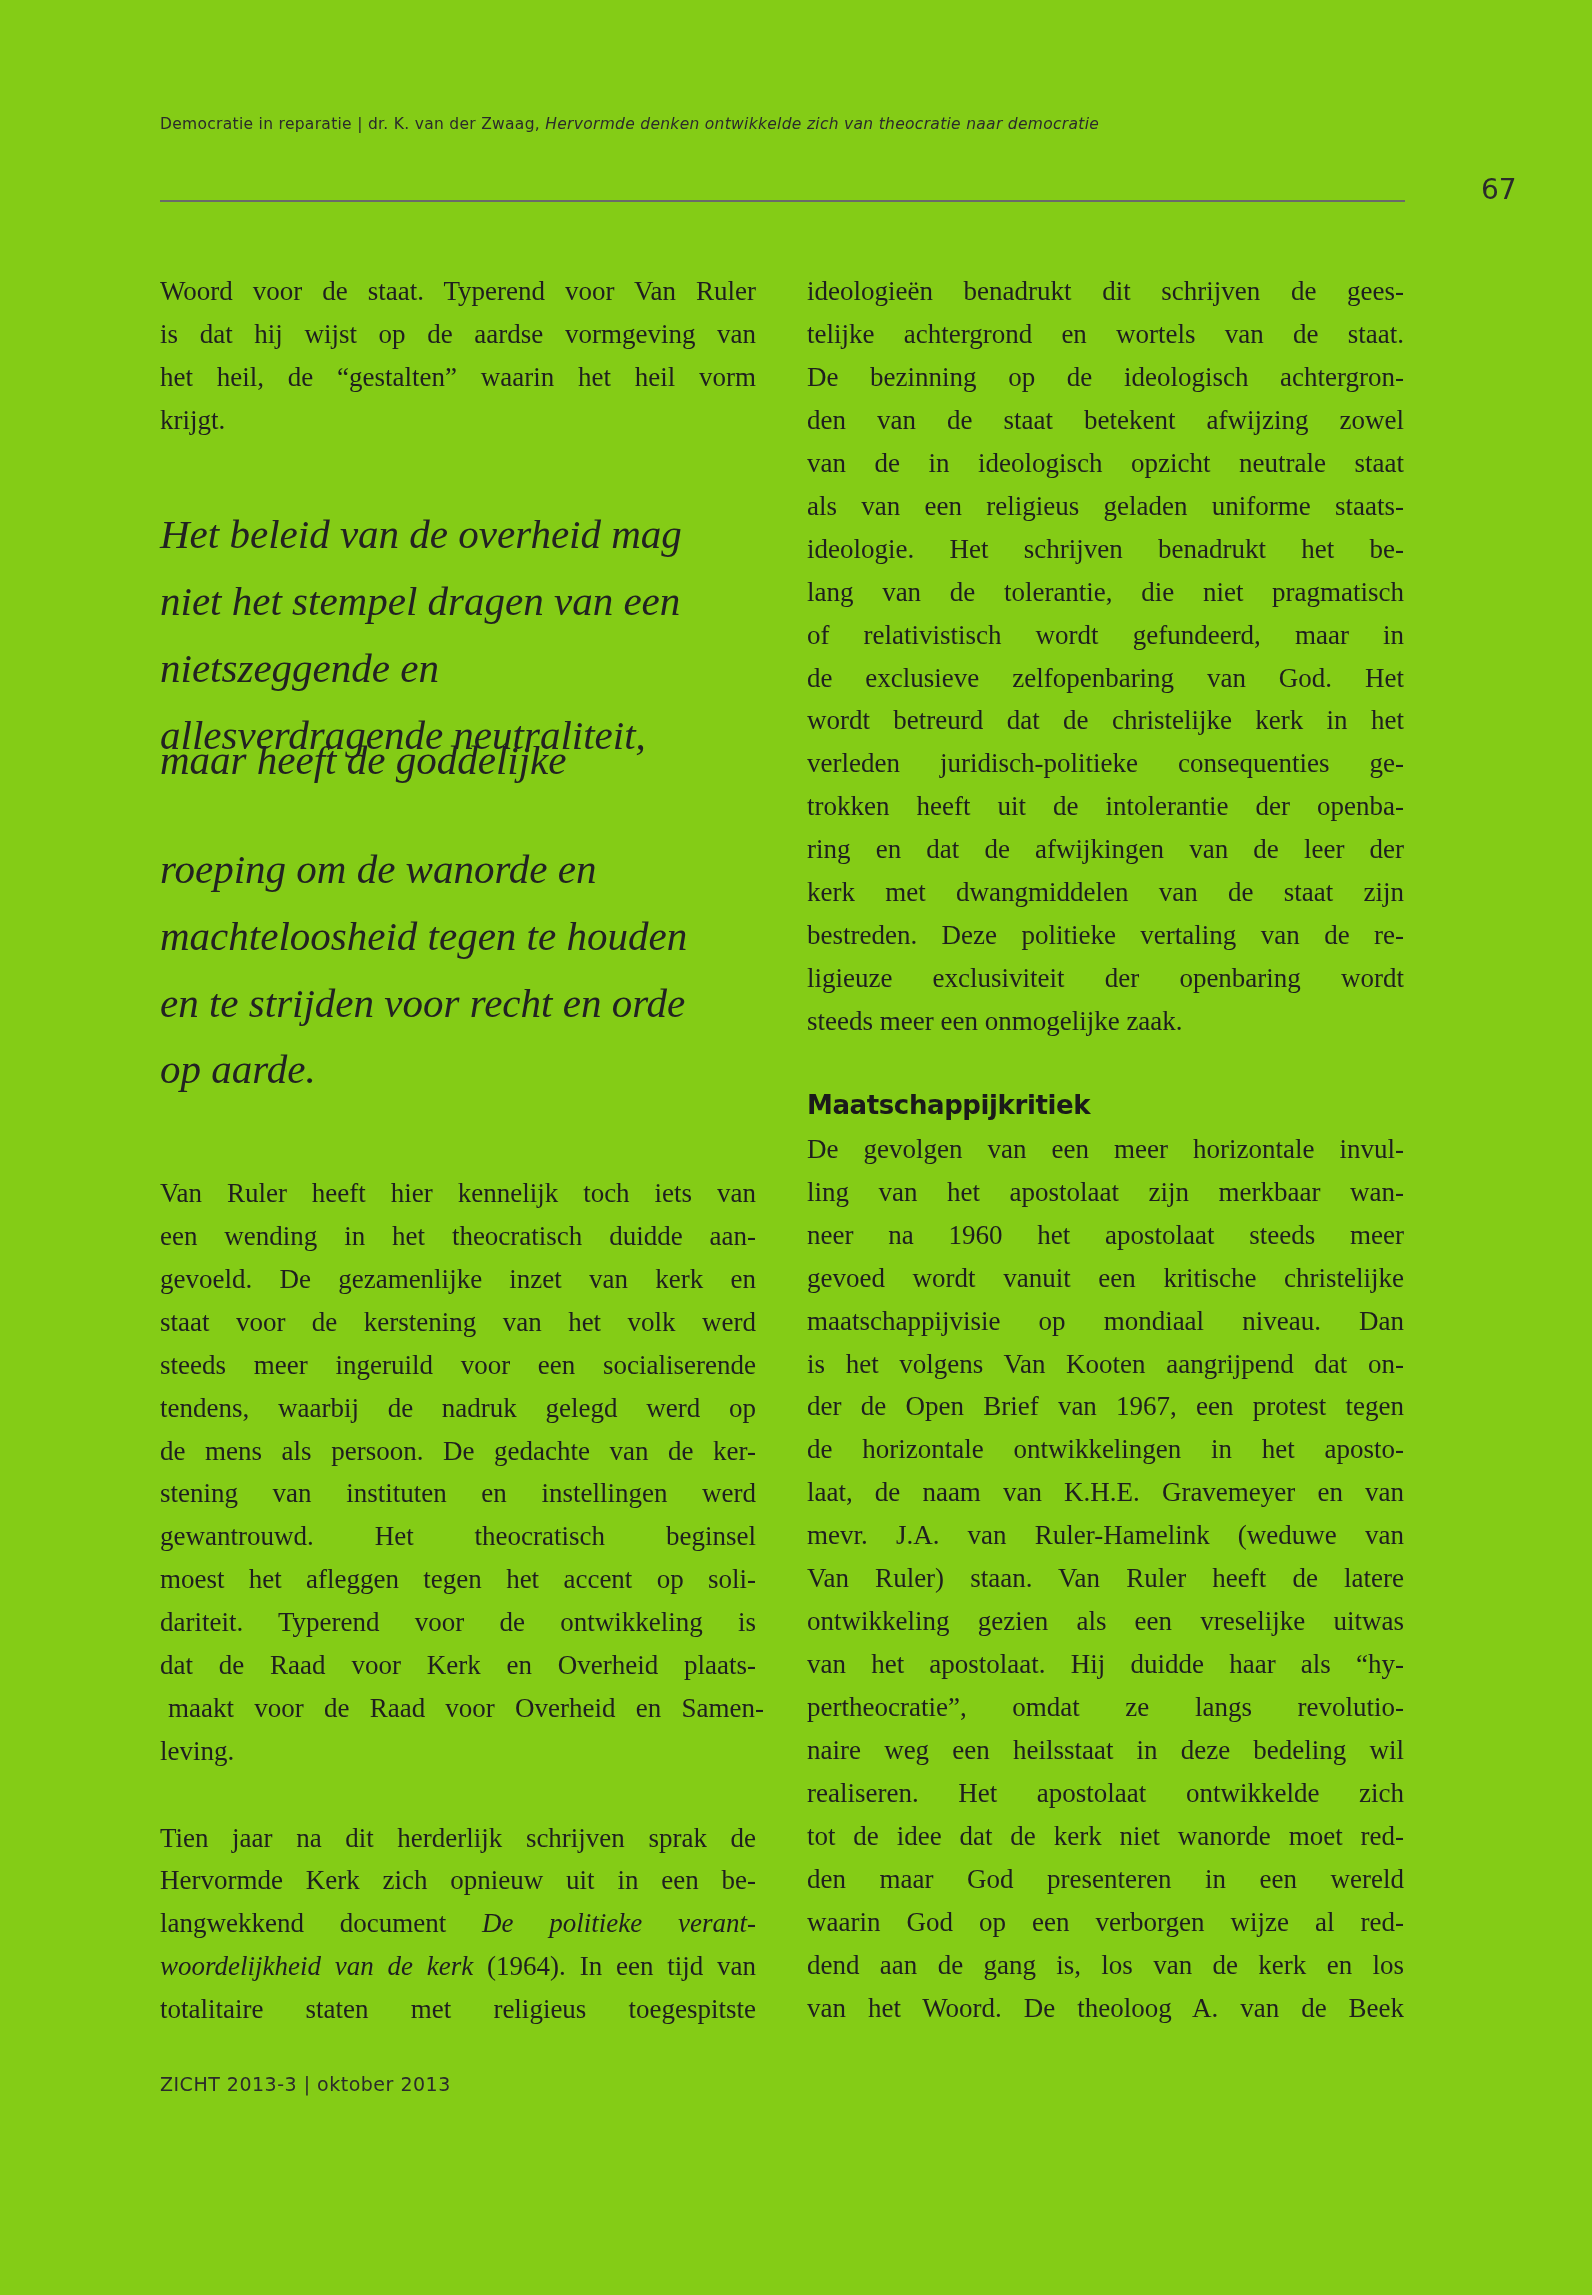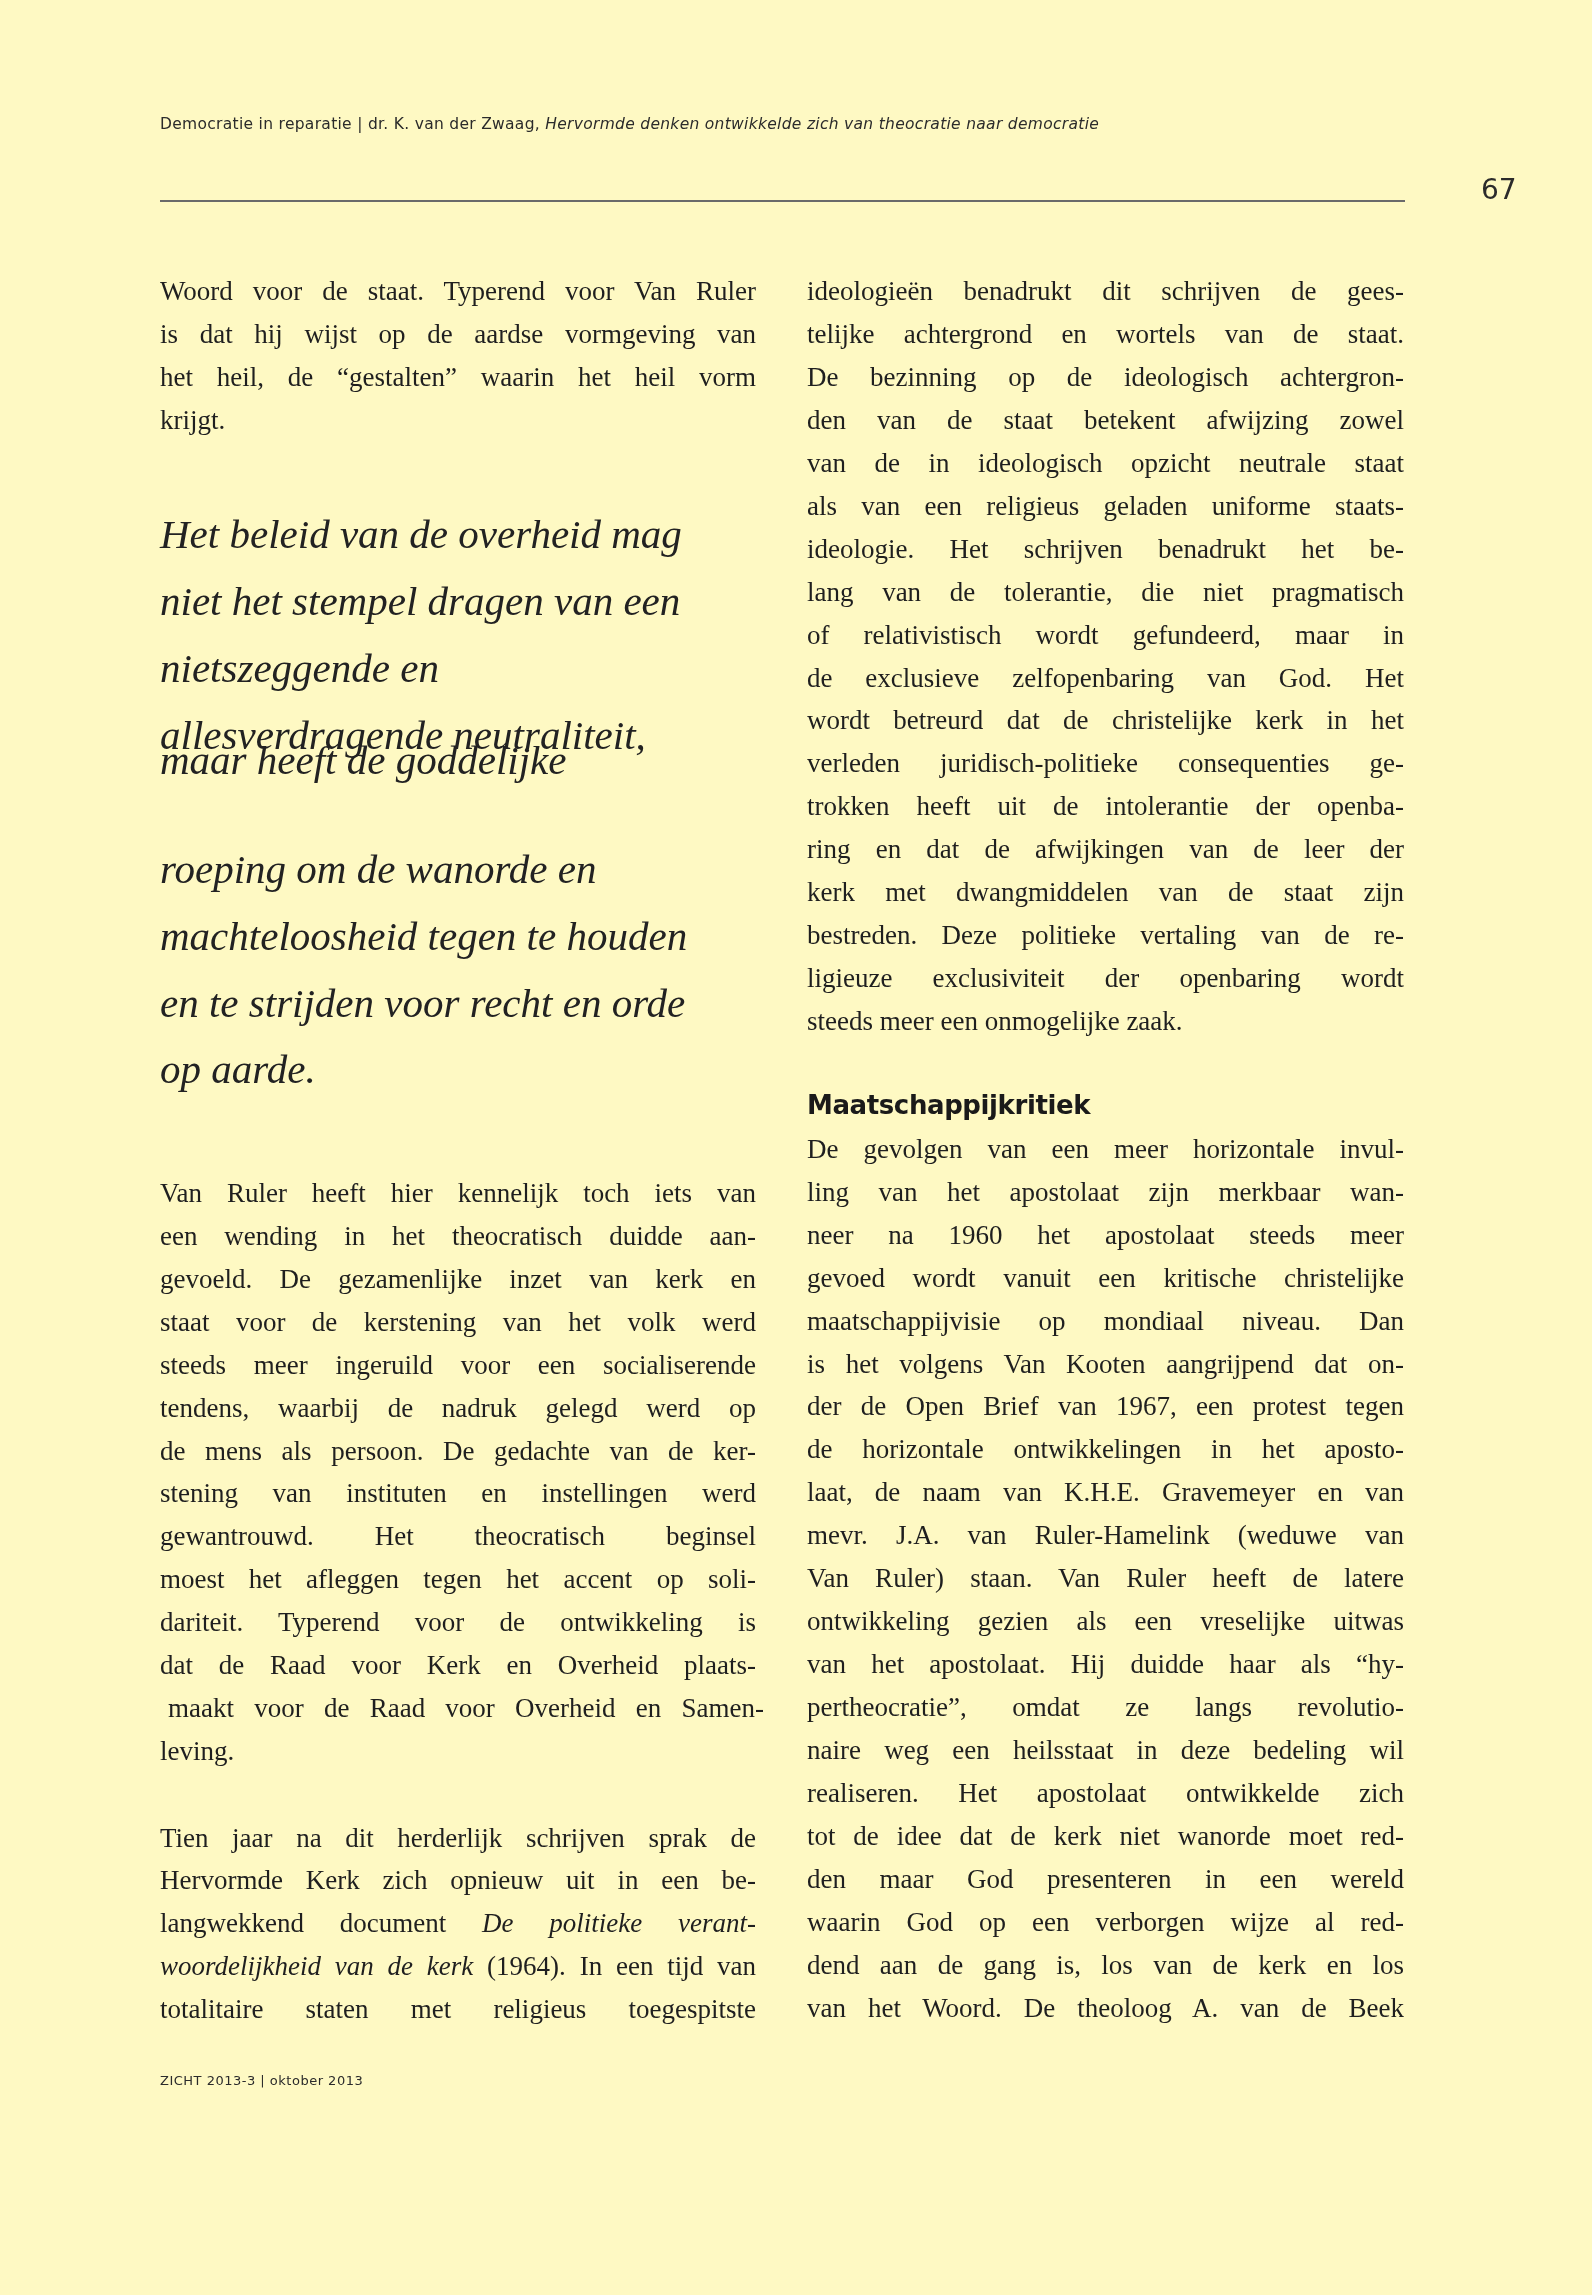--- a/index.html
+++ b/index.html
@@ -1,28 +1,28 @@
 <!DOCTYPE html>
 <html style="font-size:14px"><head>
 <meta charset="utf-8">
 <style>
   html, body { margin: 0; padding: 0; background: #ffffff; }
   body { width: 1592px; height: 2295px; position: relative; overflow: hidden; color: #1f1f1f; }
-  .page { position: absolute; left: 0; top: 0; width: 1592px; height: 2295px; background: #fef9c3; }
+  .page { position: absolute; left: 0; top: 0; width: 1592px; height: 2295px; background: #84cc16; }
   .running-head { position: absolute; left: 160px; top: 115px; font-family: "DejaVu Sans", sans-serif; font-size: 15.5px; color: #2b2b2b; letter-spacing: 0.3px; white-space: nowrap; }
   .running-head .ital { font-style: italic; }
   .rule { position: absolute; left: 160px; top: 200px; width: 1245px; height: 1.7px; background: #6a6a6a; }
   .page-number { position: absolute; left: 1481px; top: 173px; font-family: "DejaVu Sans", sans-serif; font-size: 28px; color: #2b2b2b; }
   .line { position: absolute; height: 43px; line-height: 43px; font-family: "Liberation Serif", serif; font-size: 27px; white-space: nowrap; text-align: justify; text-align-last: justify; transform-origin: left center; }
   .line.last { text-align: left; text-align-last: left; }
   .col-left { left: 160px; width: 596px; }
   .col-right { left: 807px; width: 597px; }
   .qline { position: absolute; left: 160px; height: 67px; line-height: 67px; font-family: "Liberation Serif", serif; font-style: italic; font-size: 41px; color: #222; white-space: nowrap; transform-origin: left center; }
   .heading { position: absolute; left: 807px; height: 43px; line-height: 43px; font-family: "DejaVu Sans", sans-serif; font-weight: bold; font-size: 26px; color: #1a1a1a; letter-spacing: -0.4px; }
-  .footer { position: absolute; left: 160px; top: 2073px; font-family: "DejaVu Sans", sans-serif; font-size: 13px; color: #2b2b2b; letter-spacing: 0.5px; white-space: nowrap; }
+  .footer { position: absolute; left: 160px; top: 2073px; font-family: "DejaVu Sans", sans-serif; font-size: 19px; color: #2b2b2b; letter-spacing: 0.5px; white-space: nowrap; }
   .it { font-style: italic; }
 </style>
 </head>
 <body>
 
 <div class="page">
   <div class="running-head"><span>Democratie in reparatie  |  dr. K. van der Zwaag, </span><span class="ital">Hervormde denken ontwikkelde zich van theocratie naar democratie</span></div>
   <div class="rule"></div>
   <div class="page-number">67</div>
 

